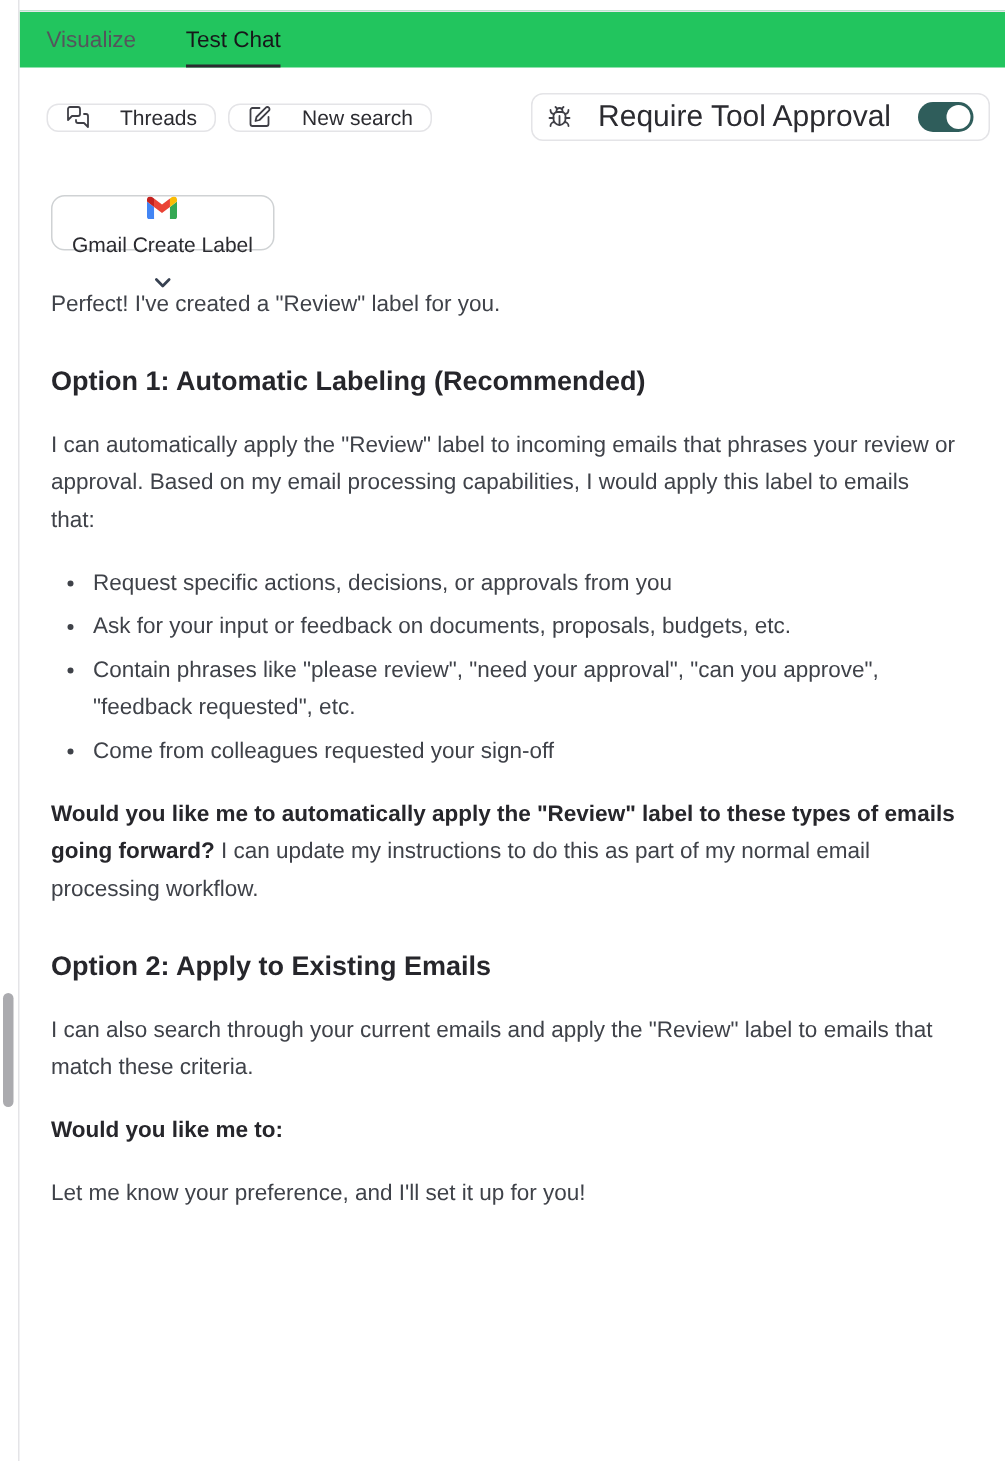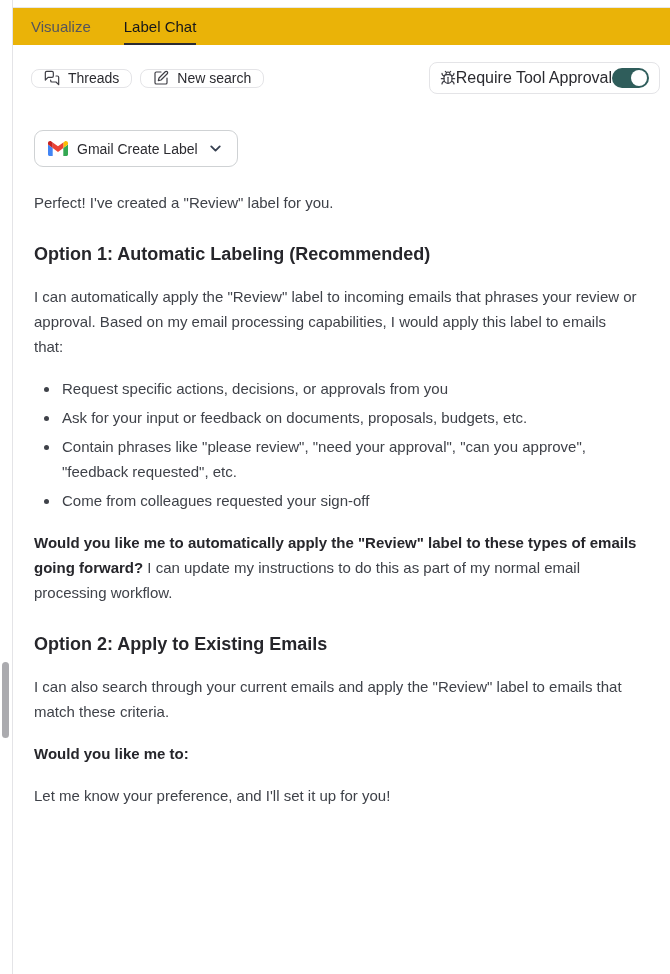--- a/index.html
+++ b/index.html
@@ -25,21 +25,21 @@
     width:7px; height:76px;
     background:#ababaf; border-radius:4px;
   }
 
   .main { margin-left:13px; }
 
   
   .tab-strip-spacer { height:7px; background:#ffffff; }
   .tabbar {
     height:38px;
-    background:#eab308;
+    background:#22c55e;
     border-top:1px solid #e5e7eb;
     display:flex; align-items:stretch;
     padding:0 18px; gap:33px;
   }
   .tab {
     display:flex; align-items:center;
     font-size:15px; color:#55555c;
     position:relative; cursor:pointer;
   }
   .tab.active { color:#17171a; }
@@ -48,50 +48,50 @@
     height:2px; background:#2b2b30;
   }
 
   
   .toolbar {
     display:flex; align-items:center; justify-content:space-between;
     padding:17px 10px 0 18px;
   }
   .toolbar-left { display:flex; gap:8px; }
   .btn {
-    display:inline-flex; align-items:center; gap:8px;
+    display:inline-flex; align-items:center; gap:20px;
     height:19px; padding:0 12px;
     background:#fff; border:1px solid #e4e4e7; border-radius:8px;
     font-size:14px; color:#2b2b30; cursor:pointer;
   }
   .btn svg { flex:0 0 auto; }
 
   .approval {
-    display:flex; align-items:center; gap:0;
+    display:flex; align-items:center; gap:18px;
     height:32px; padding:0 10px;
     border:1px solid #e4e4e7; border-radius:8px;
-    font-size:16px; color:#2b2b30; background:#fff;
+    font-size:20px; color:#2b2b30; background:#fff;
   }
   .toggle {
     width:37px; height:20px; border-radius:10px;
     background:#2f5d5b; position:relative; cursor:pointer;
   }
   .toggle .knob {
     position:absolute; top:2px; right:2px;
     width:16px; height:16px; border-radius:50%;
     background:#fff;
   }
 
   
   .tool-call {
     margin:36px 0 0 21px;
     display:inline-flex; align-items:center; gap:9px;
     height:37px; padding:0 13px;
     border:1px solid #cfd2d4; border-radius:9px;
-    background:#fff; font-size:14px; color:#2b2b30; cursor:pointer;
+    background:#fff; font-size:14px; color:#2b2b30; cursor:pointer;flex-direction:column;
   }
 
   
   .chat {
     padding:23px 32px 0 21px;
     font-size:15px; line-height:25px;
   }
   .chat p { margin:0 0 17px 0; }
   .chat h3 {
     margin:27px 0 17px 0;
@@ -111,21 +111,21 @@
 <div class="scroll-rail">
   <div class="scroll-thumb"></div>
 </div>
 
 <div class="main">
 
   <div class="tab-strip-spacer"></div>
 
   <div class="tabbar">
     <div class="tab">Visualize</div>
-    <div class="tab active">Label Chat</div>
+    <div class="tab active">Test Chat</div>
   </div>
 
   <div class="toolbar">
     <div class="toolbar-left">
       <button class="btn">
         <span class="icon">
           <svg width="16" height="16" viewBox="0 0 24 24" fill="none" stroke="#3f3f46" stroke-width="1.8" stroke-linecap="round" stroke-linejoin="round">
               <path d="M14 9a2 2 0 0 1-2 2H6l-4 4V4c0-1.1.9-2 2-2h8a2 2 0 0 1 2 2v5Z"></path>
               <path d="M18 9h2a2 2 0 0 1 2 2v11l-4-4h-6a2 2 0 0 1-2-2v-1"></path>
             </svg>

